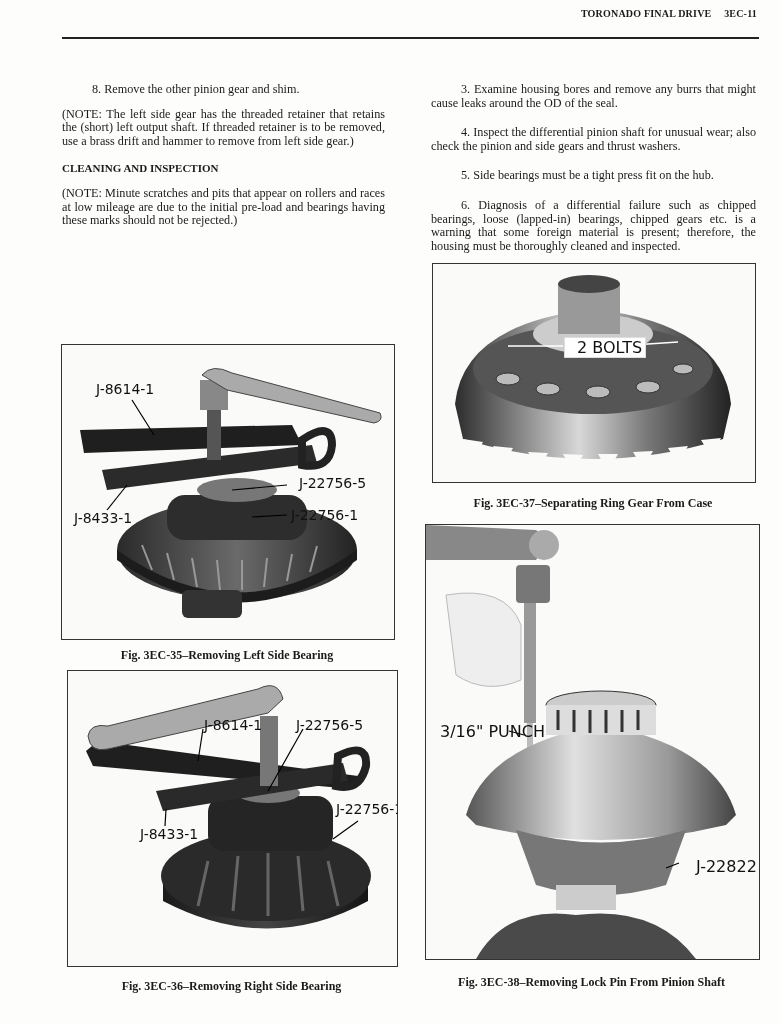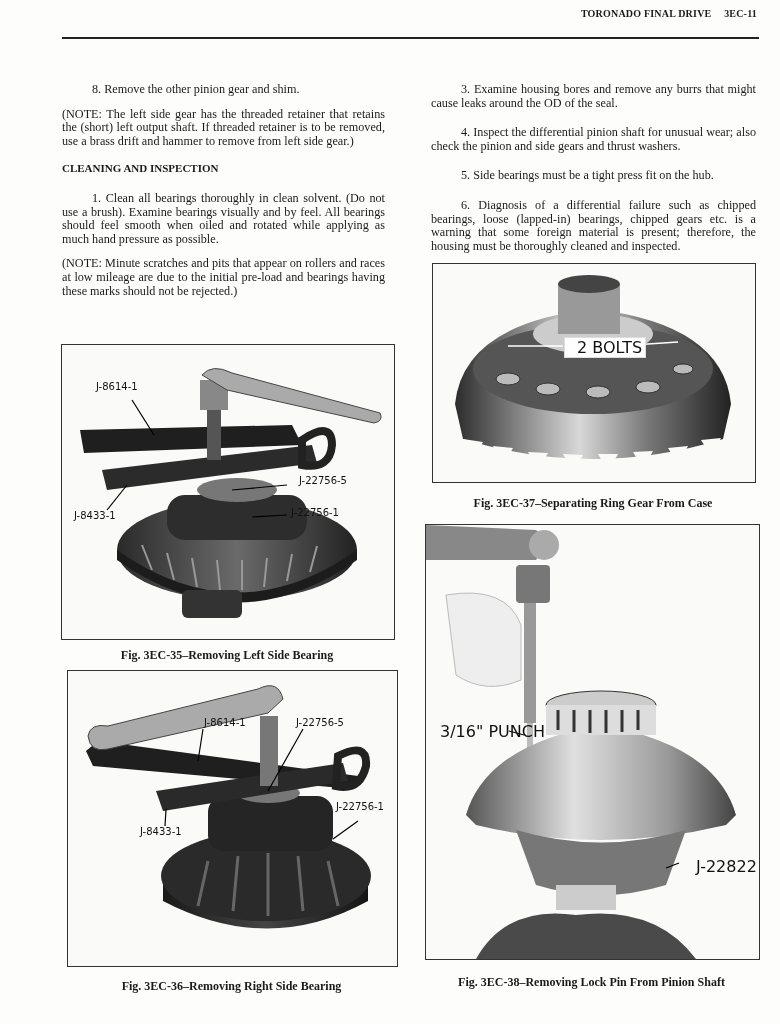--- a/index.html
+++ b/index.html
@@ -19,41 +19,40 @@
   .col p { margin: 0; }
   .col p.ind { text-indent: 30px; margin-top: 16px; }
   .col p.gap { margin-top: 11px; }
   .col h3 { margin: 14px 0 0 0; font-size: 11px; font-weight: bold; }
   #left-col { left: 62px; top: 67px; width: 323px; }
   #right-col { left: 431px; top: 67px; width: 325px; }
 
   .fig-frame { position: absolute; border: 1.5px solid #333; background: #fafaf8; overflow: hidden; }
   .caption { position: absolute; font-size: 12px; font-weight: bold; text-align: center; }
   .callout {
-    position: absolute; font-family: "DejaVu Sans", sans-serif; font-size: 10px; color: #111; white-space: nowrap;
+    position: absolute; font-family: "DejaVu Sans", sans-serif; font-size: 14px; color: #111; white-space: nowrap;
   }
   .callout.big { font-size: 16px; padding-left: 12px; }
   .boxlabel { background: #fff; padding: 0 3px; border: 1px solid #ddd; font-size: 12px; }
   svg { position: absolute; left: 0; top: 0; }
 </style>
 </head>
 <body>
 
 <div class="header">
   <div class="header-text">
     <span>TORONADO FINAL DRIVE</span>
     <span class="pg">3EC-11</span>
   </div>
 </div>
 
 <div class="col" id="left-col">
   <p class="ind">8. Remove the other pinion gear and shim.</p>
   <p class="gap">(NOTE: The left side gear has the threaded retainer that retains the (short) left output shaft. If threaded retainer is to be removed, use a brass drift and hammer to remove from left side gear.)</p>
   <h3>CLEANING AND INSPECTION</h3>
-  <p class="ind">1. Clean all bearings thoroughly in clean solvent. (Do not use a brush). Examine bearings visually and by feel. All bearings should feel smooth when oiled and rotated while applying as much hand pressure as possible.</p>
   <p class="gap">(NOTE: Minute scratches and pits that appear on rollers and races at low mileage are due to the initial pre-load and bearings having these marks should not be rejected.)</p>
 </div>
 
 <div class="col" id="right-col">
   <p class="ind">3. Examine housing bores and remove any burrs that might cause leaks around the OD of the seal.</p>
   <p class="ind">4. Inspect the differential pinion shaft for unusual wear; also check the pinion and side gears and thrust washers.</p>
   <p class="ind">5. Side bearings must be a tight press fit on the hub.</p>
   <p class="ind">6. Diagnosis of a differential failure such as chipped bearings, loose (lapped-in) bearings, chipped gears etc. is a warning that some foreign material is present; therefore, the housing must be thoroughly cleaned and inspected.</p>
 </div>
 

